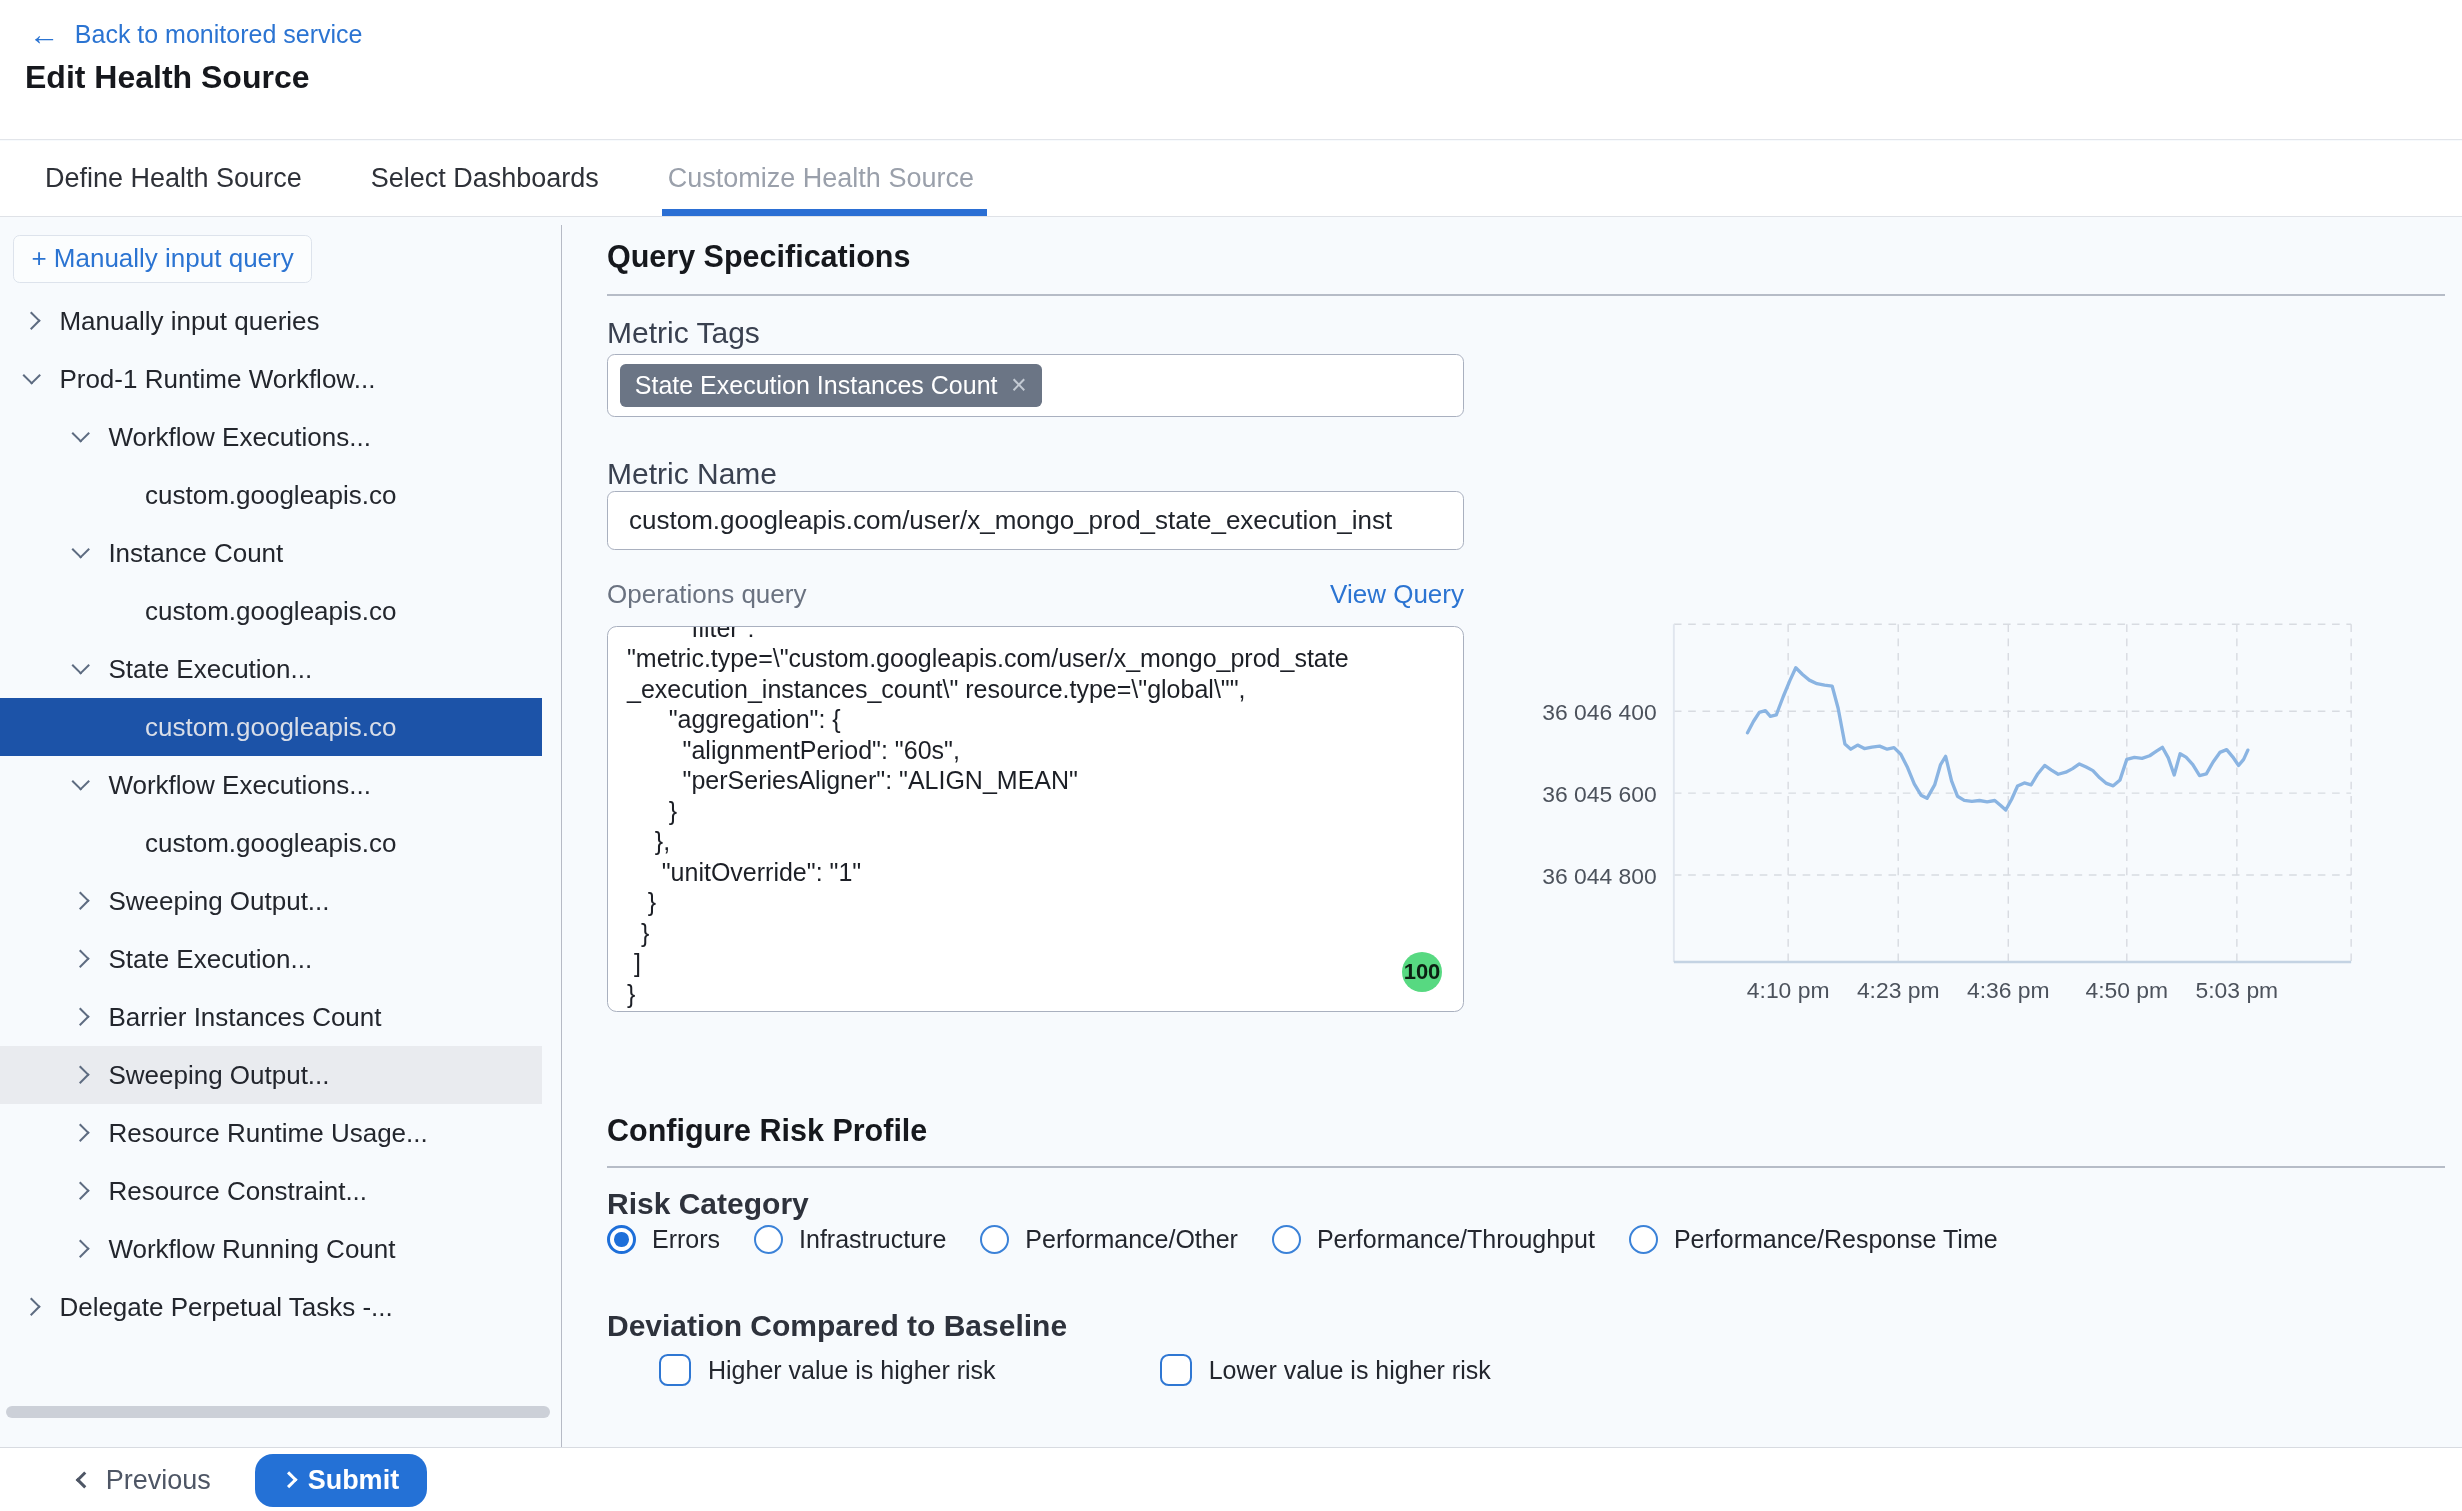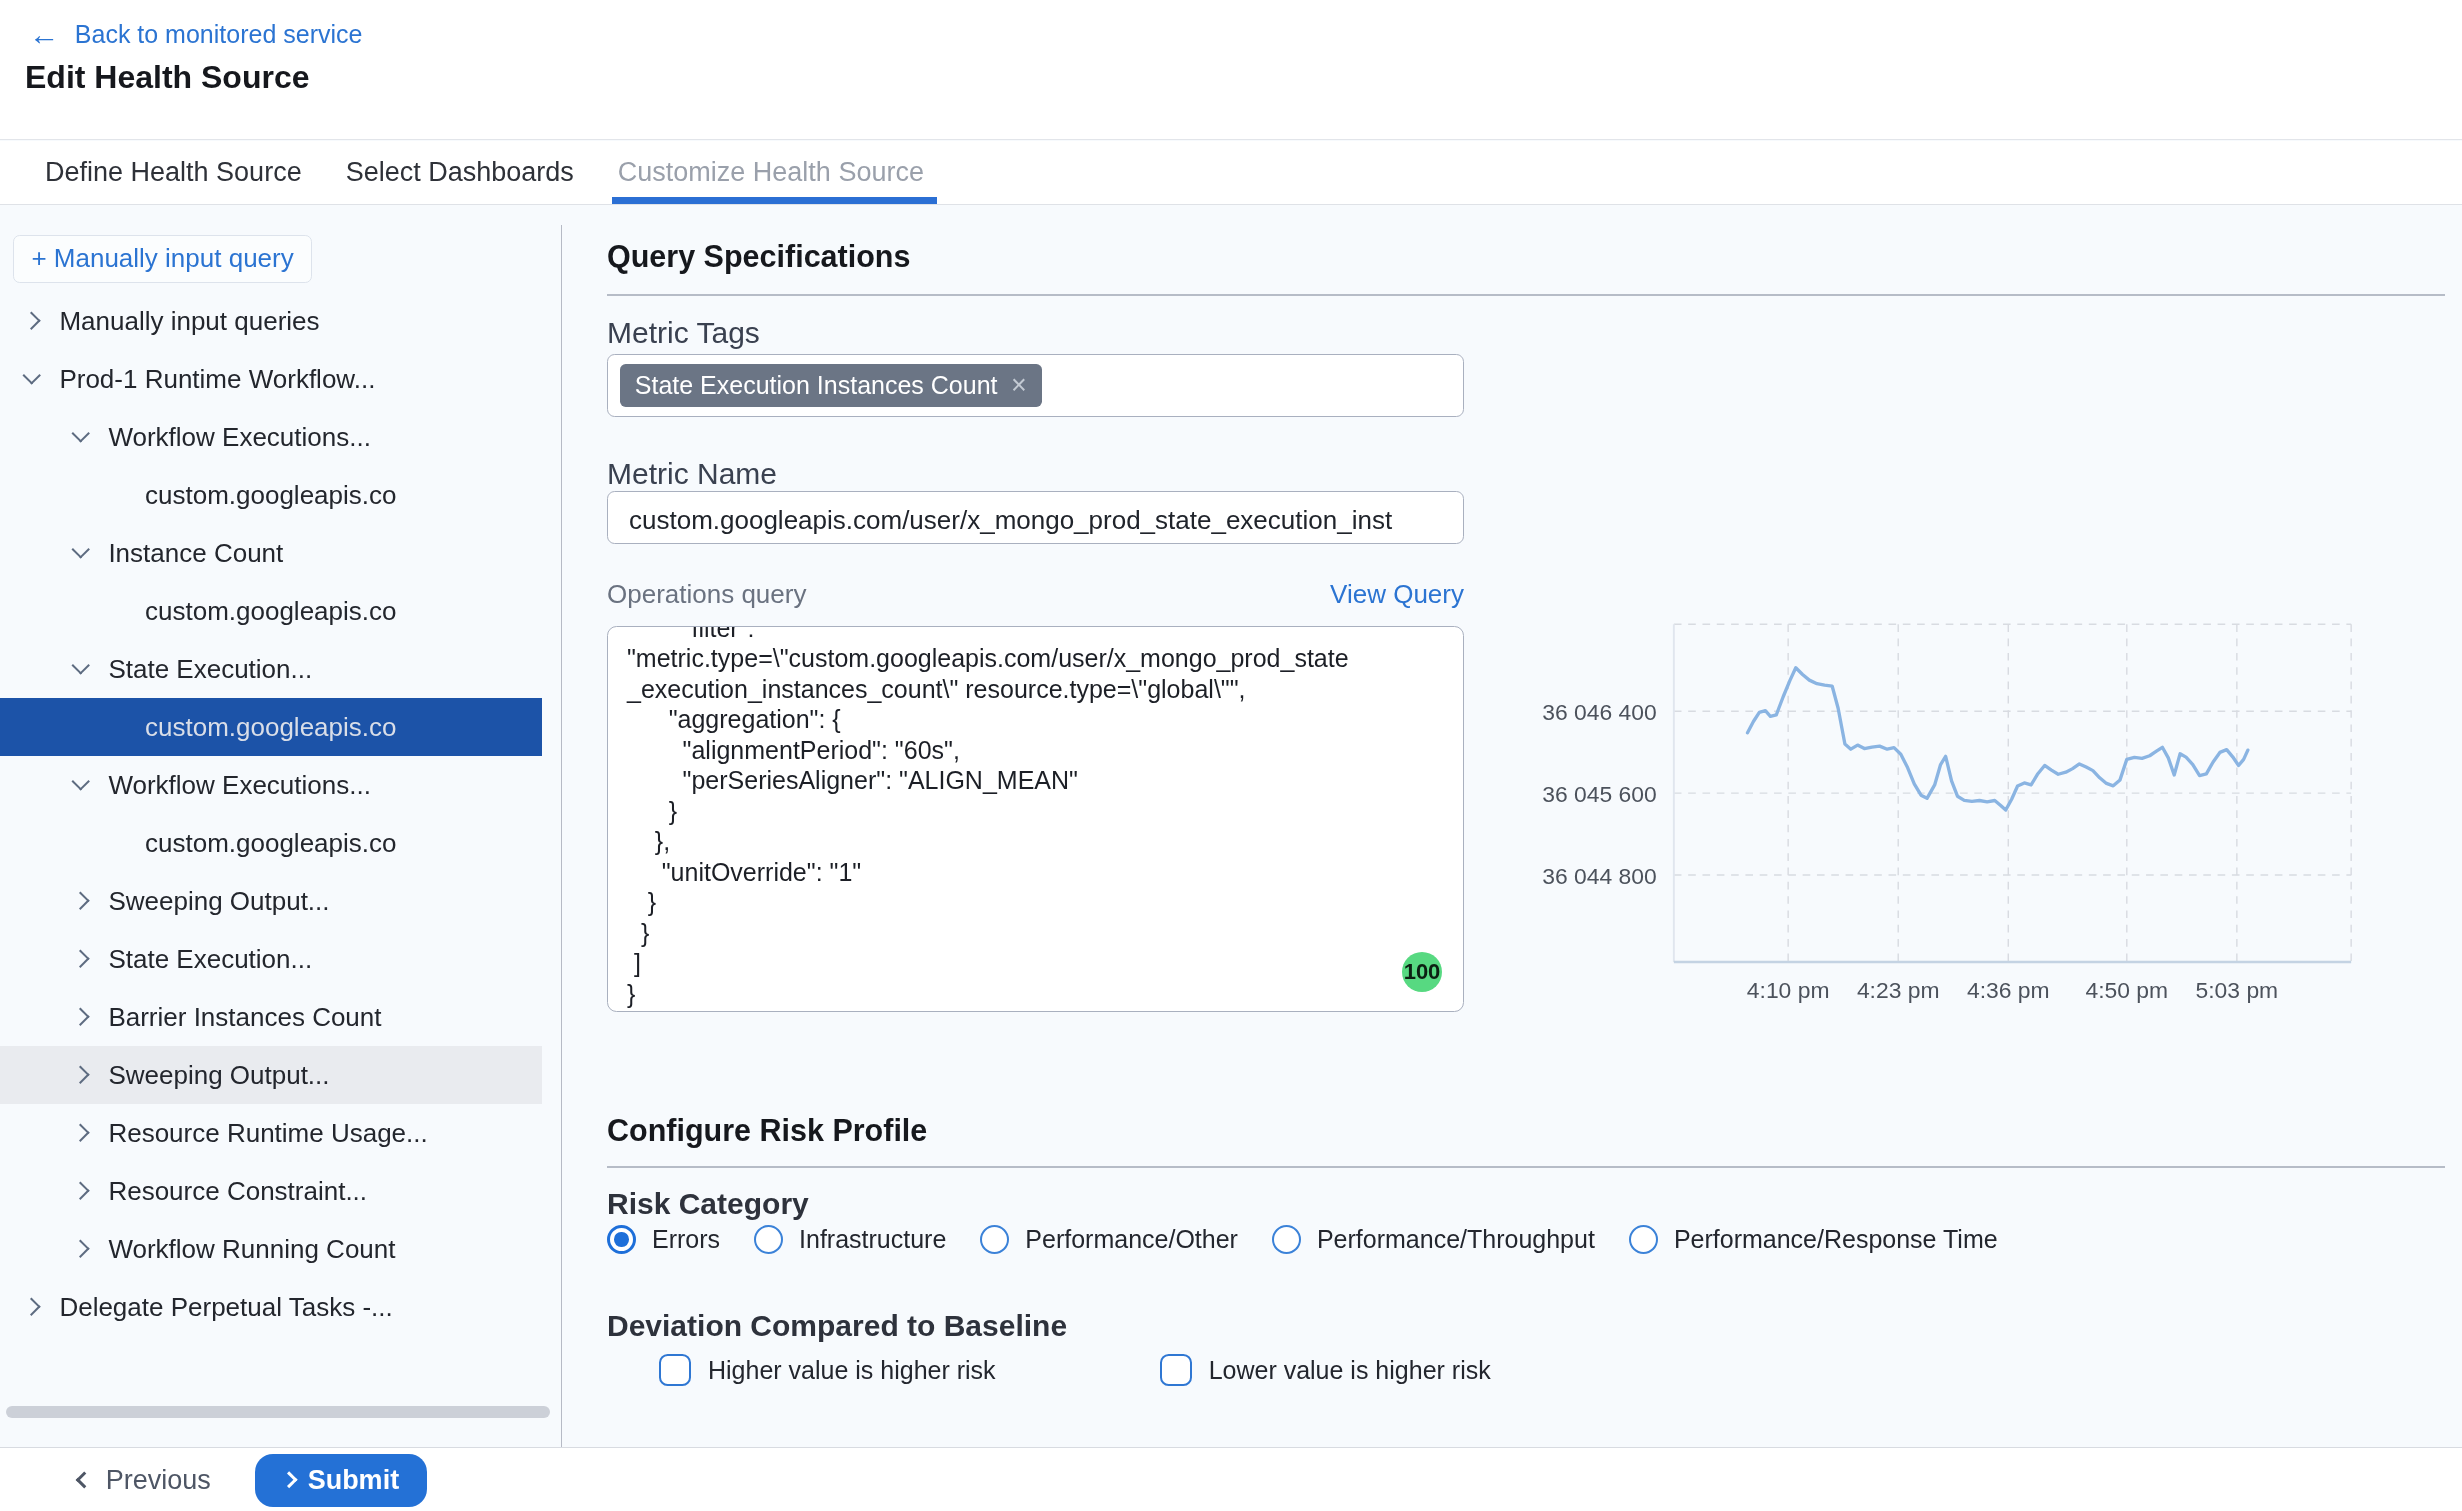--- a/index.html
+++ b/index.html
@@ -13,22 +13,22 @@
        font-family:"Liberation Sans",sans-serif;overflow:hidden}
 
   
   .hdr{position:absolute;top:0;left:0;right:0;height:140px;background:#fff;border-bottom:1px solid #e2e5ea}
   .back-row{position:absolute;left:29px;top:19px;display:flex;align-items:center;gap:15.3px;
             color:var(--accent);font-size:25px;cursor:pointer}
   .back-arrow{font-size:30.5px;font-weight:bold;line-height:1}
   .page-title{position:absolute;left:25px;top:59px;font-size:32px;font-weight:bold;color:#16181d}
 
   
-  .tabbar{position:absolute;top:141px;left:0;right:0;height:64px;background:#fff;
-          border-bottom:1.9px solid #dfe2e7;display:flex;align-items:flex-end;padding-left:45px;gap:44px}
+  .tabbar{position:absolute;top:141px;left:0;right:0;height:76px;background:#fff;
+          border-bottom:1.9px solid #dfe2e7;display:flex;align-items:flex-end;padding-left:45px;gap:69px}
   .tab{position:relative;height:100%;display:flex;align-items:center;font-size:27px;color:#2e3138;
        font-weight:500;cursor:pointer}
   .tab.active{color:#9aa0ab}
   .tab.active::after{content:"";position:absolute;left:-5.7px;right:-13.4px;bottom:0;height:6.7px;background:#2b6fd4}
 
   
   .sidebar{position:absolute;top:225px;left:0;width:562px;bottom:65px;border-right:1.9px solid #b6bac5;overflow:hidden}
   .add-query{position:absolute;left:13.4px;top:9.5px;padding:7.6px 17px;border:1px solid #dde3ec;border-radius:6.7px;
              color:var(--accent);font-size:26px;cursor:pointer;background:rgba(255,255,255,.55)}
   .tree{position:absolute;top:67px;left:0;right:0}
@@ -46,21 +46,21 @@
   
   .main{position:absolute;left:564px;top:225px;right:0;bottom:65px;overflow:hidden}
   .h2{position:absolute;left:43px;font-size:30.5px;font-weight:bold;color:#16181d}
   .rule{position:absolute;left:43px;right:17px;height:1.9px;background:#b6bcc7}
   .flabel{position:absolute;left:43px;font-size:30px;color:#3a4150;font-weight:500}
   .box{position:absolute;left:43px;width:857px;background:#fff;border:1.9px solid var(--border-input);border-radius:7.6px}
   .tagsbox{top:129px;height:63px;display:flex;align-items:center;padding:0 11.5px}
   .chip{display:inline-flex;align-items:center;background:var(--chip-bg);color:#fff;font-size:25px;
         border-radius:5.7px;padding:6.7px 15.3px;gap:13.4px}
   .chip-x{color:#c3cad3;font-size:27px;line-height:1;cursor:pointer}
-  .nameinput{top:266px;height:53px;font-size:26px;color:#20242b;line-height:57px;padding:0 21px;
+  .nameinput{top:266px;height:59px;font-size:26px;color:#20242b;line-height:57px;padding:0 21px;
              white-space:nowrap;overflow:hidden}
   .opsrow{position:absolute;left:43px;top:354px;width:857px;display:flex;justify-content:space-between;align-items:center}
   .opslabel{font-size:26px;color:#6a7280}
   .viewq{font-size:26px;color:var(--accent);cursor:pointer}
   .querybox{top:401px;height:386px;border-radius:9.5px;overflow:hidden}
   .querybox pre{margin-top:-14.3px;padding:0 19px;font-family:"Liberation Sans",sans-serif;font-size:25px;
                 line-height:30.5px;color:#1c1f26;white-space:pre}
   .badge{position:absolute;right:21px;bottom:19px;width:40px;height:40px;border-radius:50%;
          background:var(--badge-green);color:#0c2012;font-size:22px;font-weight:bold;
          display:flex;align-items:center;justify-content:center}

